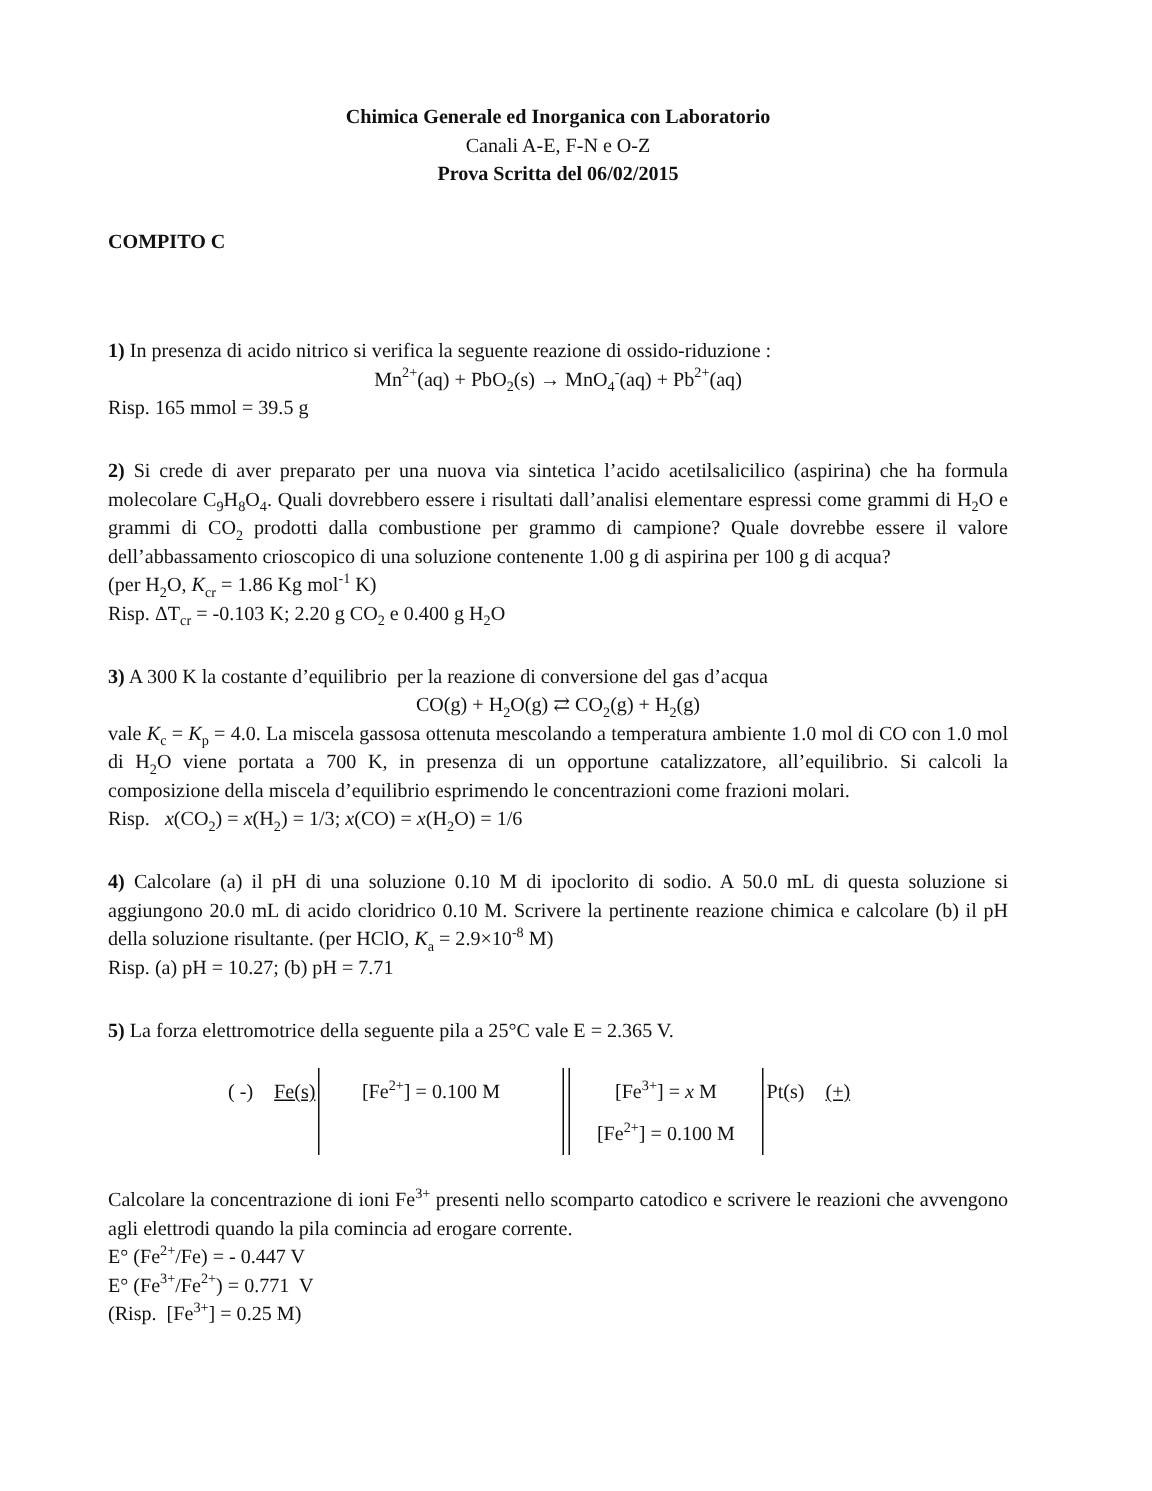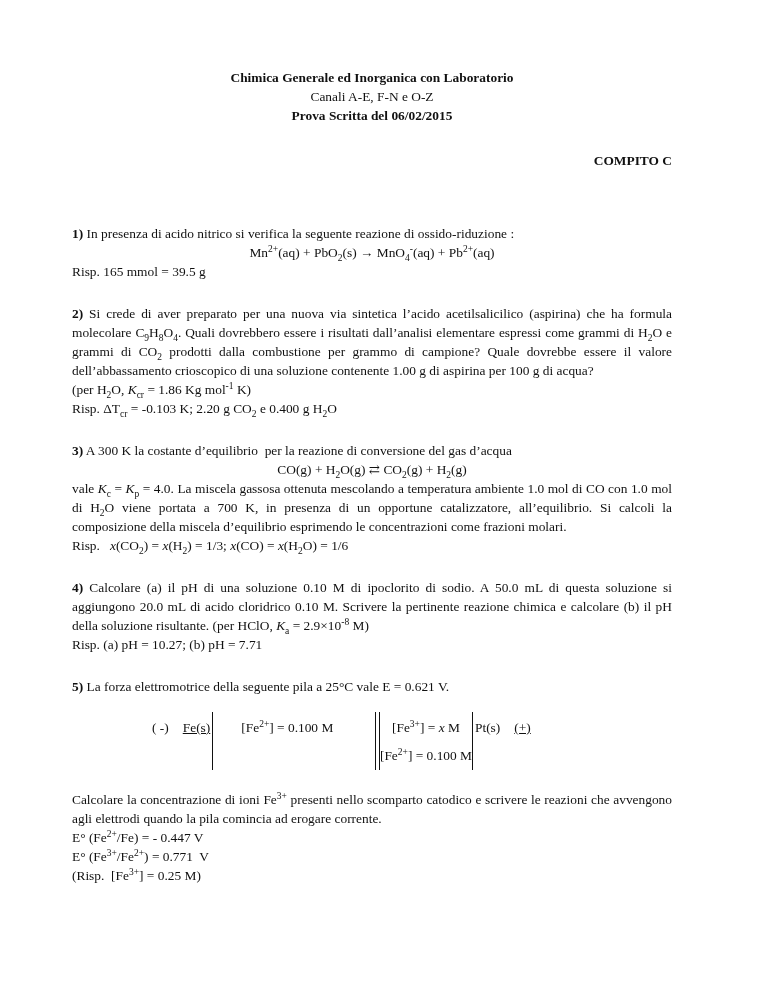--- a/index.html
+++ b/index.html
@@ -9,21 +9,21 @@
     background: #ffffff;
     color: #111111;
     font-family: "Liberation Serif", "DejaVu Serif", serif;
     font-size: 13.4px;
     line-height: 19px;
     box-sizing: border-box;
     padding: 68px 96px 40px 72px;
   }
   .bold { font-weight: bold; }
   .header-line { text-align: center; }
-  .compito { text-align: right; font-weight: bold; margin-top: 26px; }
+  .compito { text-align: left; font-weight: bold; margin-top: 26px; }
   .problem { margin-top: 23px; }
   .problem p { margin: 0; }
   .just { text-align: justify; }
   .equation { text-align: center; margin: 14px 0 13px 0; }
   .pre { white-space: pre-wrap; }
   sup, sub { font-size: 9.5px; line-height: 0; }
   b { font-weight: bold; }
   i { font-style: italic; }
 
   
@@ -41,21 +41,21 @@
   }
   .cell .dbar {
     width: 2.6px;
     border-left: 1.6px solid #111;
     border-right: 1.6px solid #111;
     height: 58px;
   }
   .cell .stack { padding-top: 6px; text-align: center; }
   .cell .stack div { height: 28px; white-space: nowrap; }
   .g14 { margin-left: 14px; text-decoration: underline; }
-  .g18 { }
+  .g18 { margin-left: 18px; }
   .g28 { margin-left: 28px; }
   .g42 { margin-left: 42px; }
   .g2  { margin-left: 2px; }
   .ans { margin: 0; }
 </style>
 </head>
 <body>
 
 <div class="page">
 
@@ -82,21 +82,21 @@
     <p class="just">vale  <i>K</i><sub>c</sub> = <i>K</i><sub>p</sub> = 4.0. La miscela gassosa ottenuta mescolando a temperatura ambiente 1.0 mol di CO con 1.0 mol di H<sub>2</sub>O viene portata a 700 K, in presenza di un opportune catalizzatore, all’equilibrio. Si calcoli la composizione della miscela d’equilibrio esprimendo le concentrazioni come frazioni molari.</p>
     <p class="ans pre">Risp.   <i>x</i>(CO<sub>2</sub>) = <i>x</i>(H<sub>2</sub>) = 1/3; <i>x</i>(CO) = <i>x</i>(H<sub>2</sub>O) = 1/6</p>
   </div>
 
   <div class="problem">
     <p class="just"><b>4)</b> <span>Calcolare (a) il pH di una soluzione 0.10 M di ipoclorito di sodio. A 50.0 mL di questa soluzione si aggiungono 20.0 mL di acido cloridrico 0.10 M. Scrivere la pertinente reazione chimica e calcolare (b) il pH della soluzione risultante. (per HClO, <i>K</i><sub>a</sub> = 2.9×10<sup>-8</sup> M)</span></p>
     <p class="ans pre">Risp. (a) pH = 10.27; (b) pH = 7.71</p>
   </div>
 
   <div class="problem">
-    <p class="just"><b>5)</b> <span>La forza elettromotrice della seguente pila a 25°C vale E = 0.621 V.</span></p>
+    <p class="just"><b>5)</b> <span>La forza elettromotrice della seguente pila a 25°C vale E = 2.365 V.</span></p>
 
     <div class="cell">
       <span class="txt">( -)</span>
       <span class="txt g14">Fe(s)</span>
       <div class="bar g2"></div>
       <span class="txt g28">[Fe<sup>2+</sup>] = 0.100 M</span>
       <div class="dbar g42"></div>
       <div class="stack g18">
         <div>[Fe<sup>3+</sup>] = <i>x</i> M</div>
         <div>[Fe<sup>2+</sup>] = 0.100 M</div>

